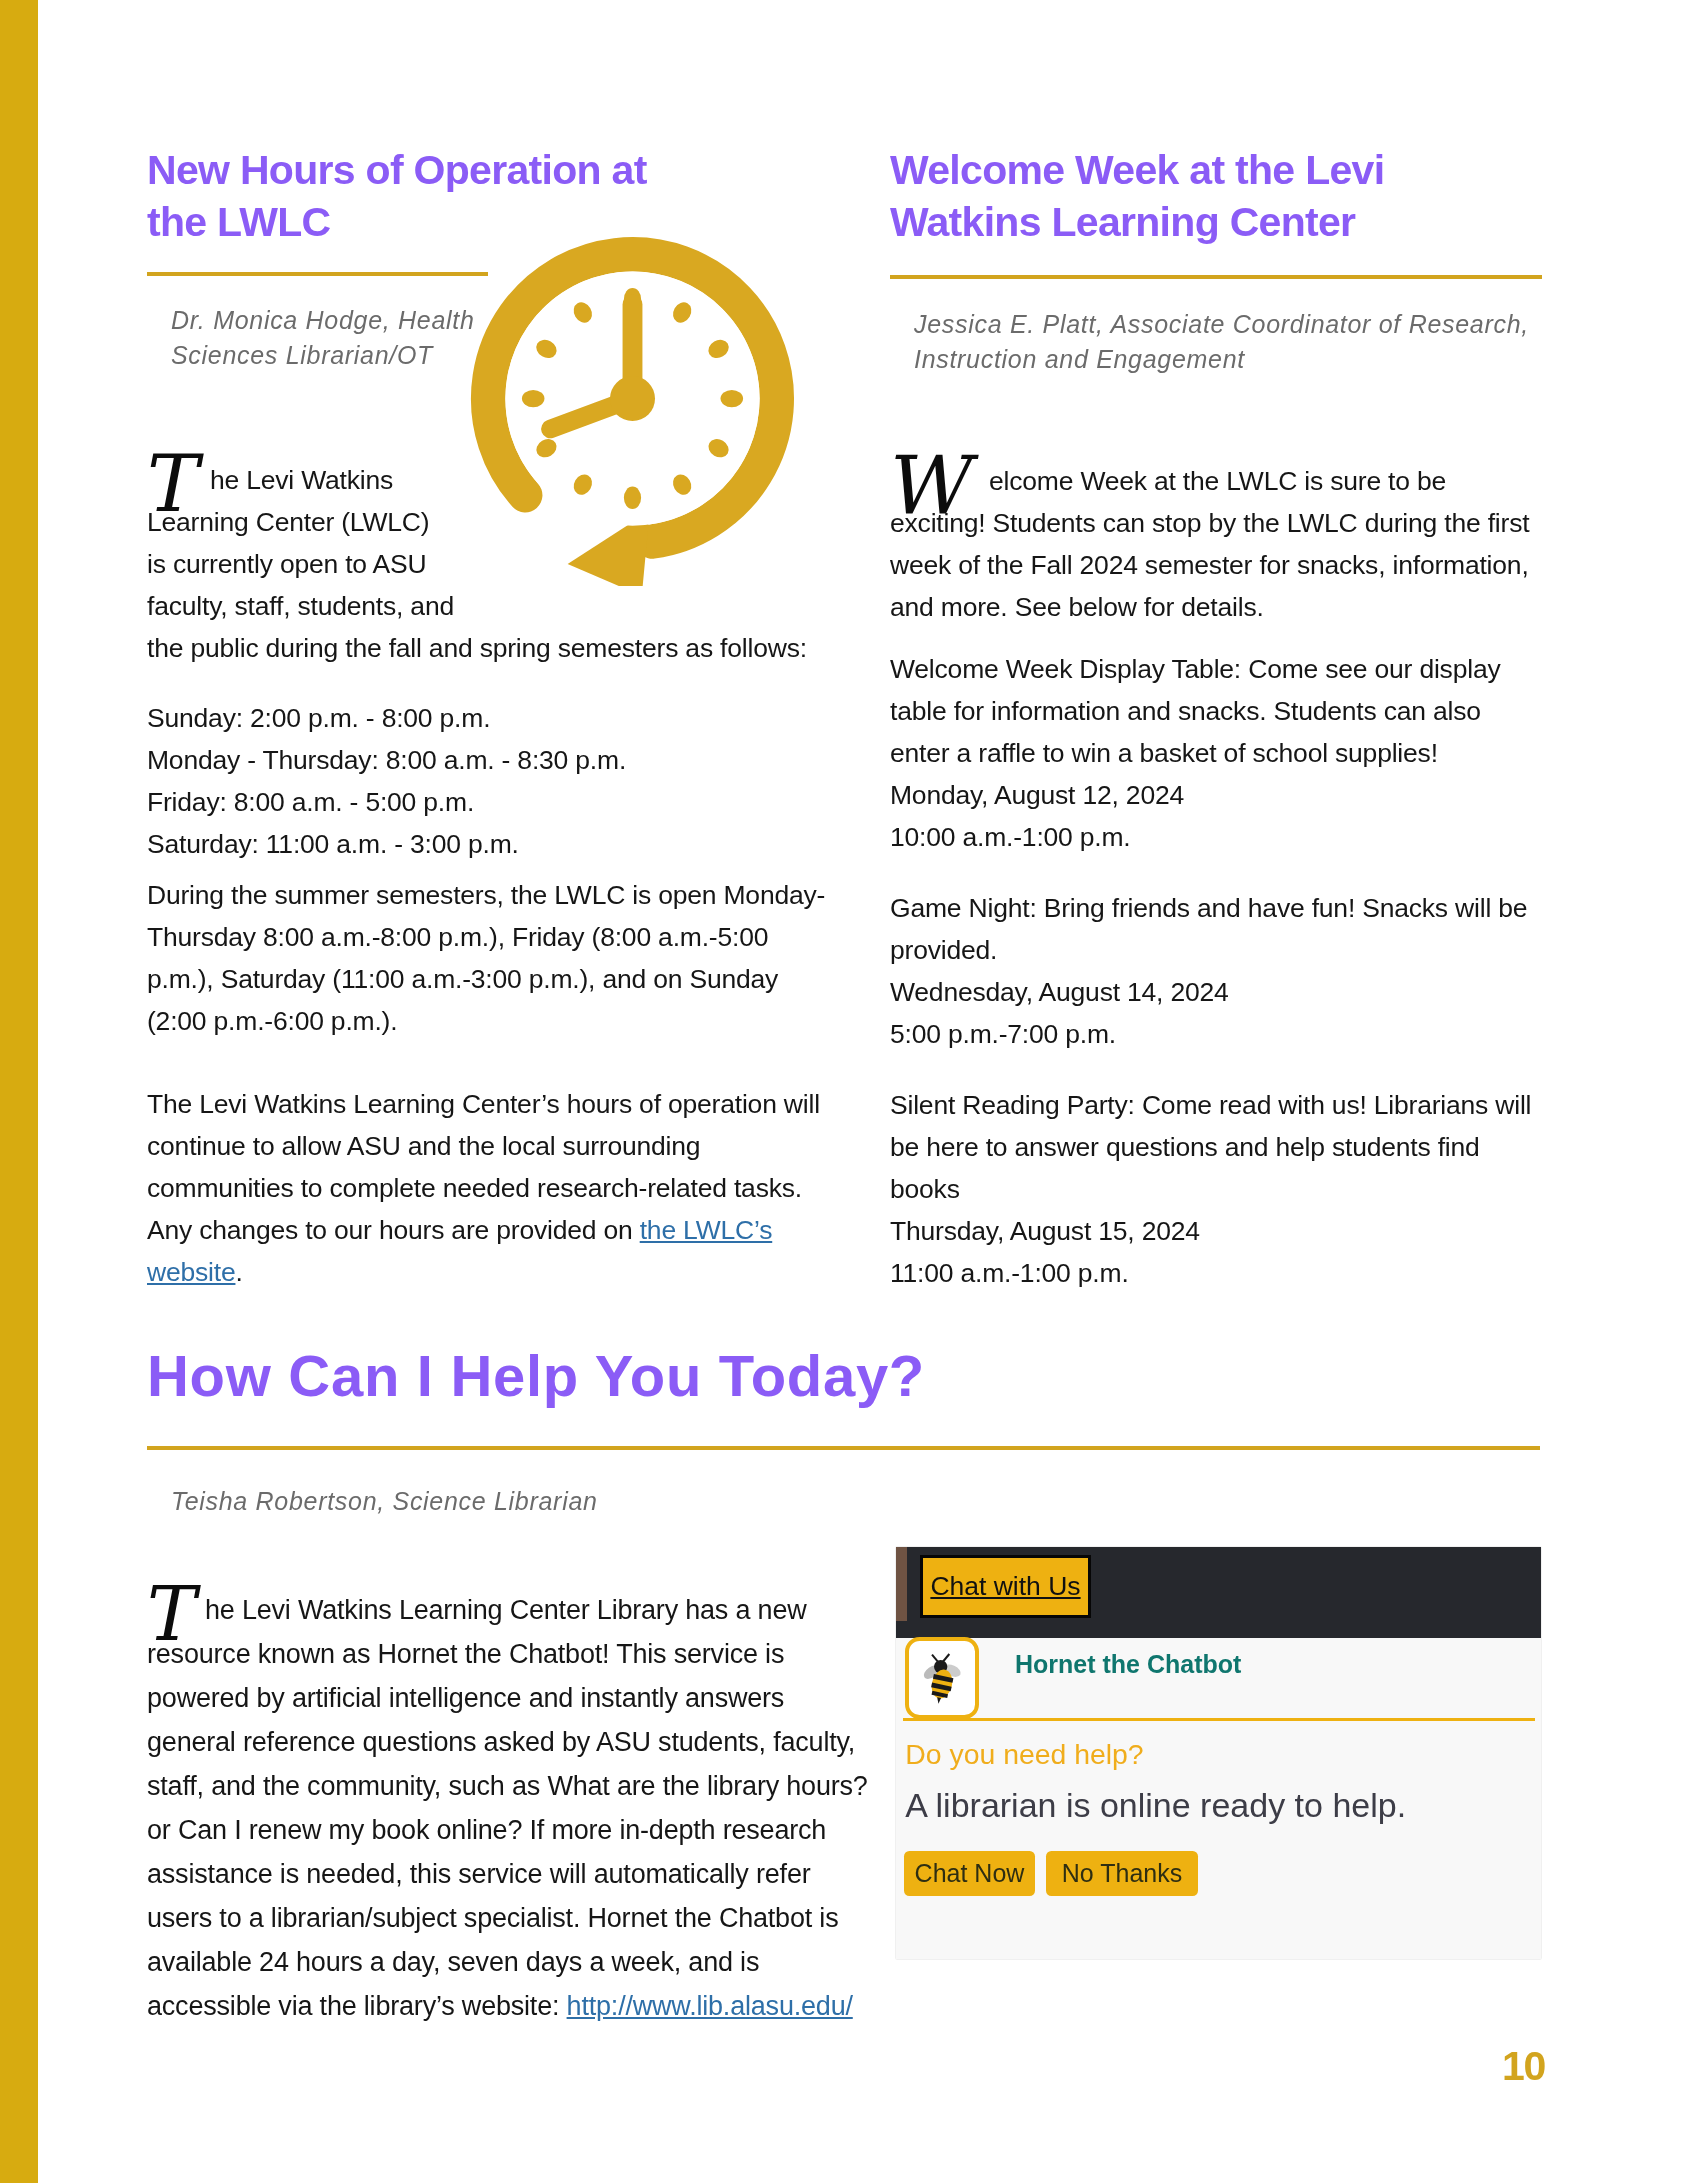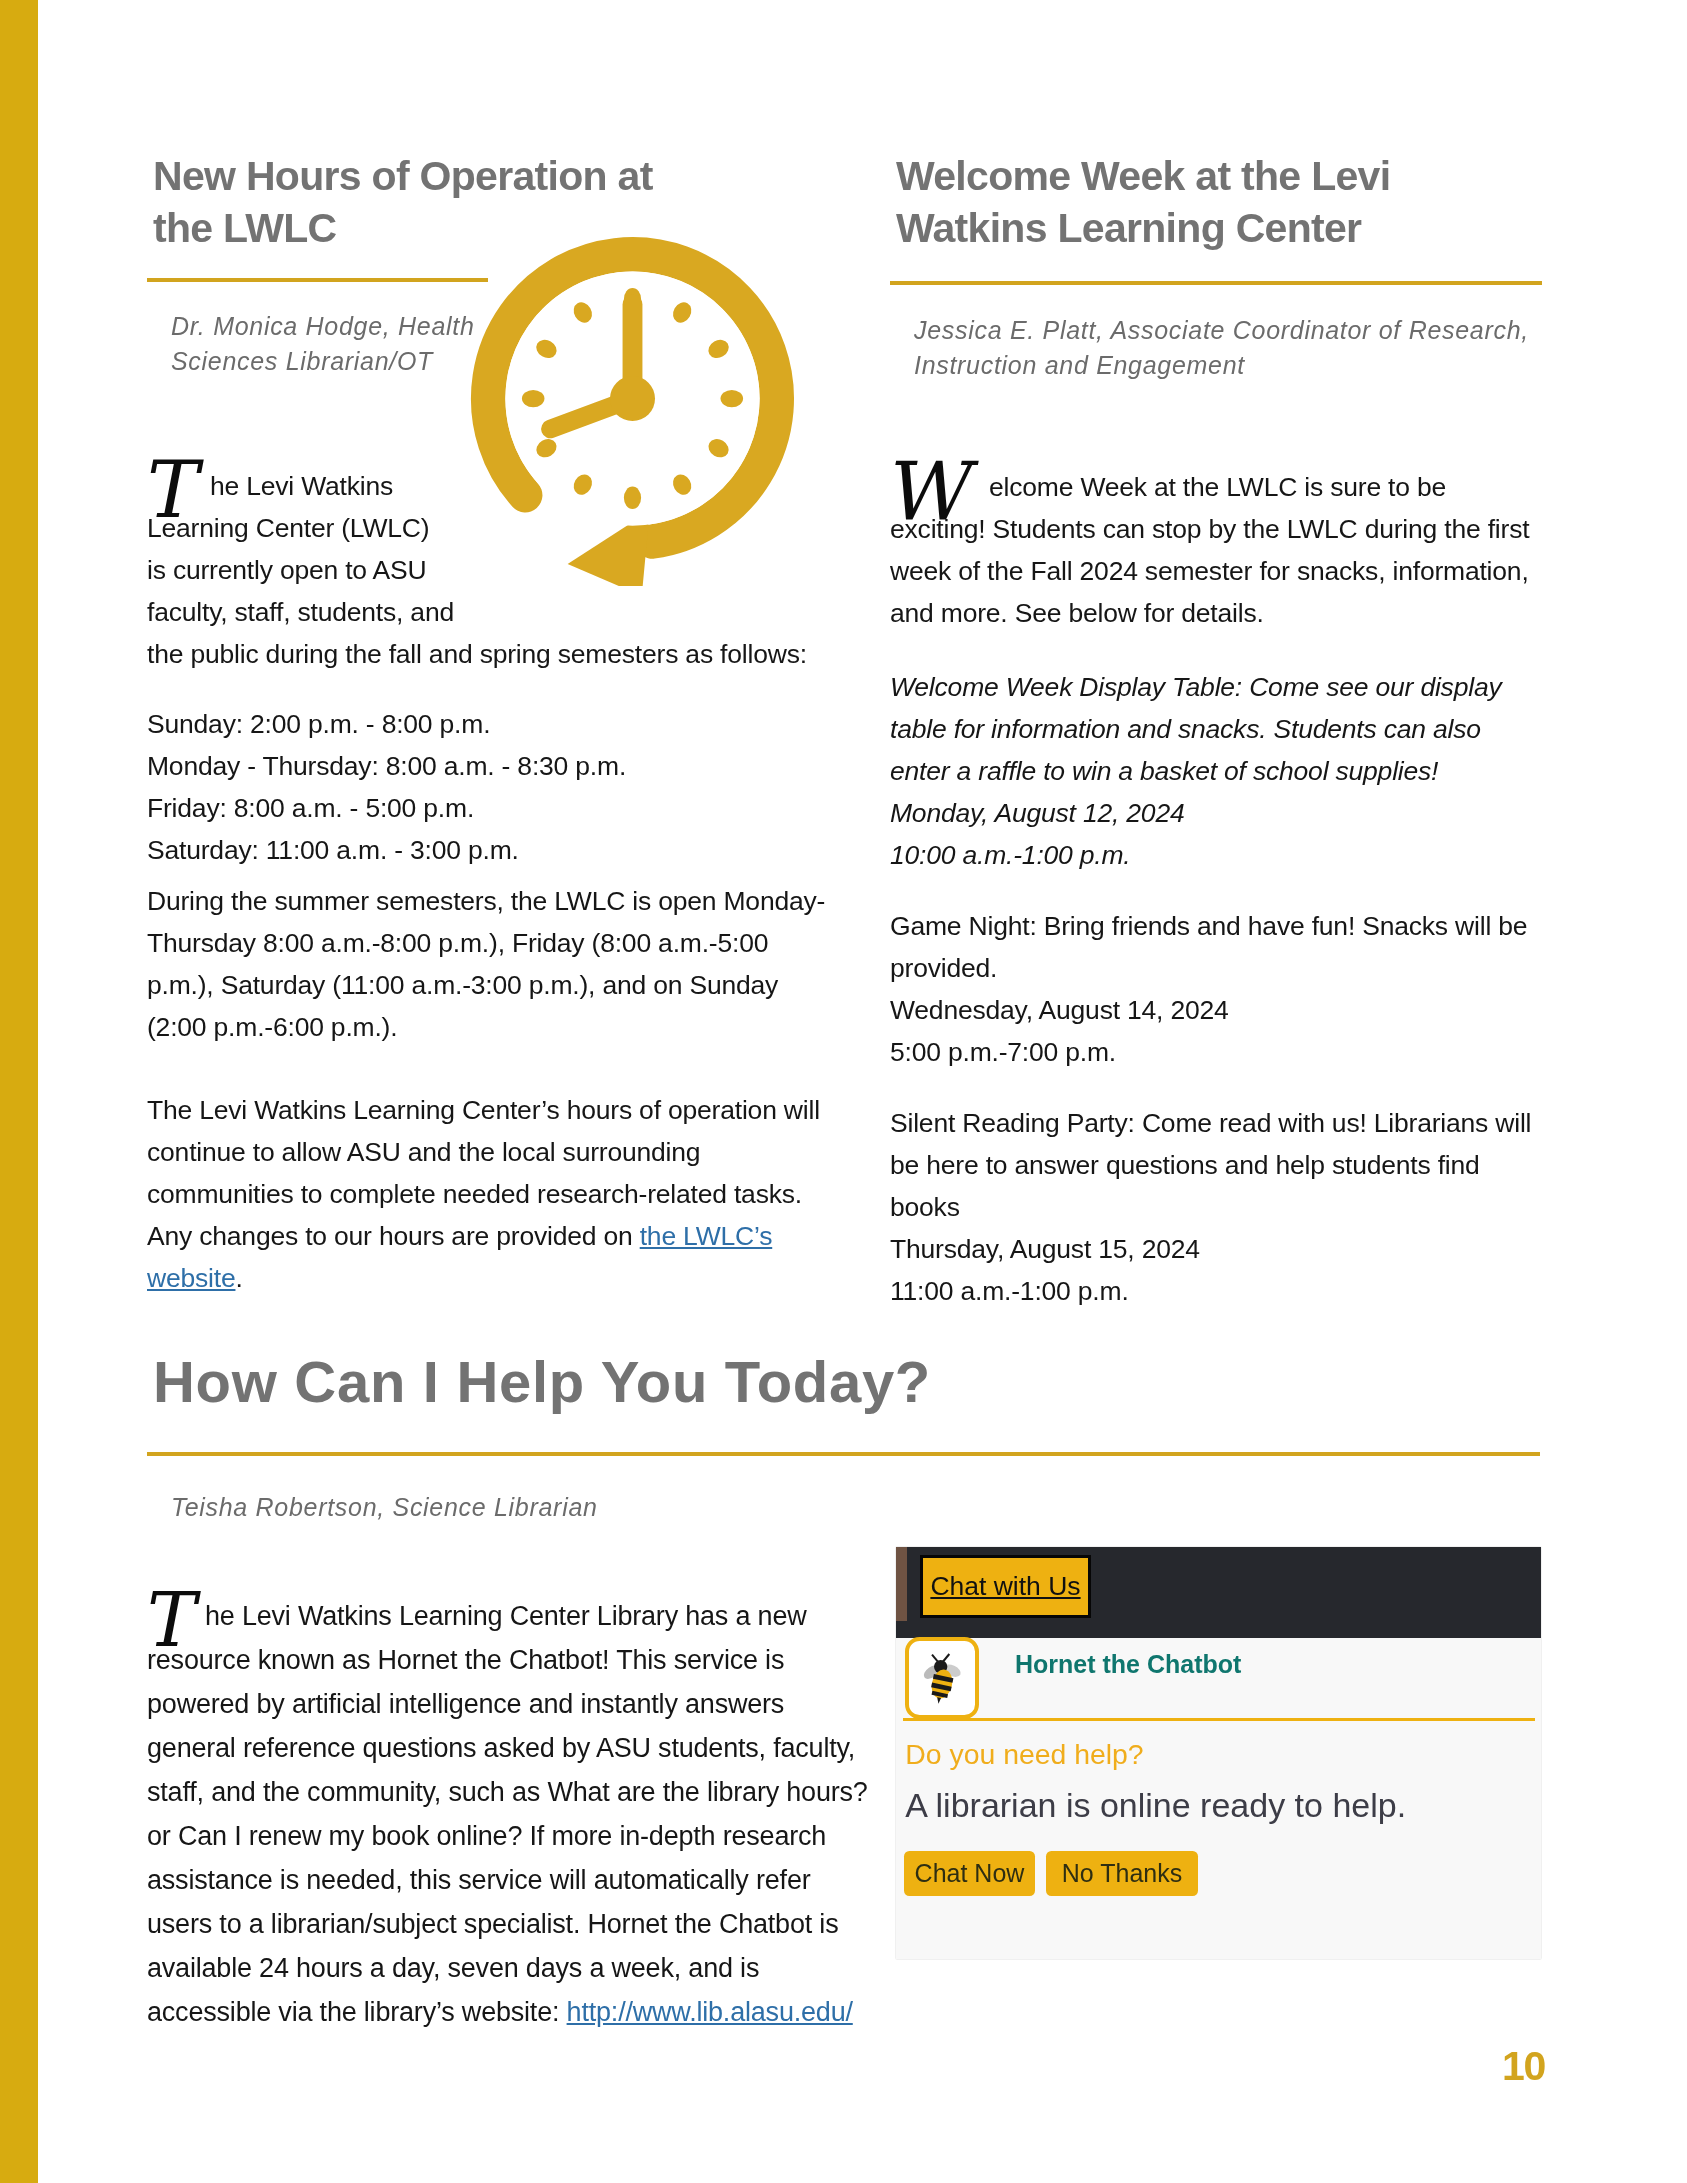--- a/index.html
+++ b/index.html
@@ -2,21 +2,21 @@
 <html style="font-size:10.6px"><head>
 <meta charset="utf-8">
 <style>
   html,body{margin:0;padding:0;background:#888;}
   .page{
     position:relative; width:1687px; height:2183px; background:#ffffff;
     font-family:"Liberation Sans", sans-serif; overflow:hidden;
   }
   .goldbar{position:absolute;left:0;top:0;width:38px;height:2183px;background:#d7ab10;}
 
-  h1,h2{margin:6px;font-weight:bold;color:#737373;}
+  h1,h2{margin:0;font-weight:bold;color:#8b5cf6;}
   .col{position:absolute;}
   .col-left{left:147px;top:144px;width:688px;}
   .col-right{left:890px;top:144px;width:655px;}
 
   .headline{font-size:41px;line-height:52px;letter-spacing:-0.7px;}
   .headline.hl-left{width:503px;}
   .headline.hl-right{width:635px;}
   .rule{background:#d2a41e;height:4px;border:0;}
   .rule-left{width:341px;margin-top:24px;}
   .rule-right{width:652px;margin-top:26.5px;}
@@ -35,21 +35,21 @@
   .dc-w{width:99px;height:41px;font-size:81px;line-height:53px;}
   .dc-t2{width:58px;height:42px;font-size:74px;line-height:52px;}
 
   .hours-list{margin-top:28px;}
   .para-summer{margin-top:9.3px;}
   .para-hours2{margin-top:41px;}
   .link{color:#2e6fa8;text-decoration:underline;}
 
   .para-intro-right{margin-top:83px;}
   .event{margin-top:29px;}
-  .event-first{margin-top:32px;font-style:italic;}
+  .event-first{margin-top:20px;}
 
   .bottom{position:absolute;left:147px;top:1347px;width:1396px;}
   .headline-big{font-size:58px;line-height:58px;letter-spacing:0.7px;}
   .rule-big{width:1393px;margin-top:41px;}
   .byline-bottom{margin-top:34px;width:1191px;}
   .para-bottom{margin-top:69px;width:1059px;font-size:27px;line-height:44px;color:#161616;letter-spacing:-0.2px;}
   .chat-spacer{float:right;width:326px;height:361px;}
 
   .clock{position:absolute;left:467px;top:225px;width:331px;height:361px;}
 

